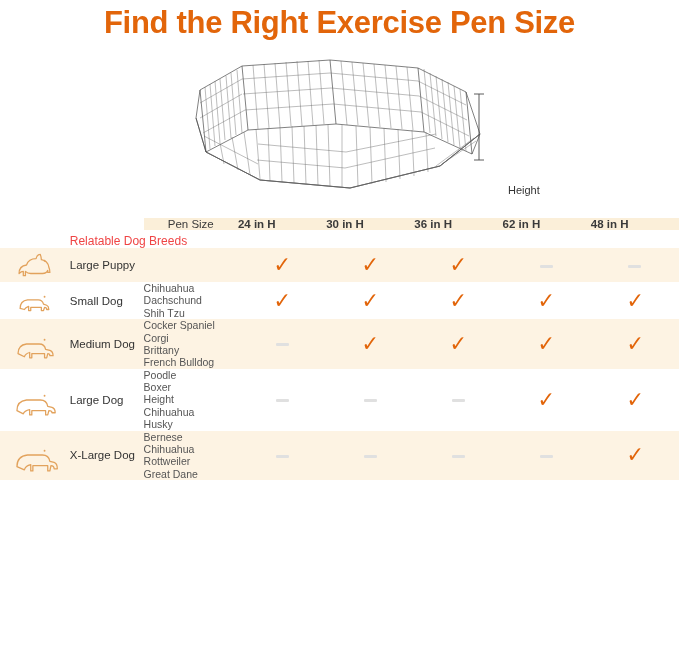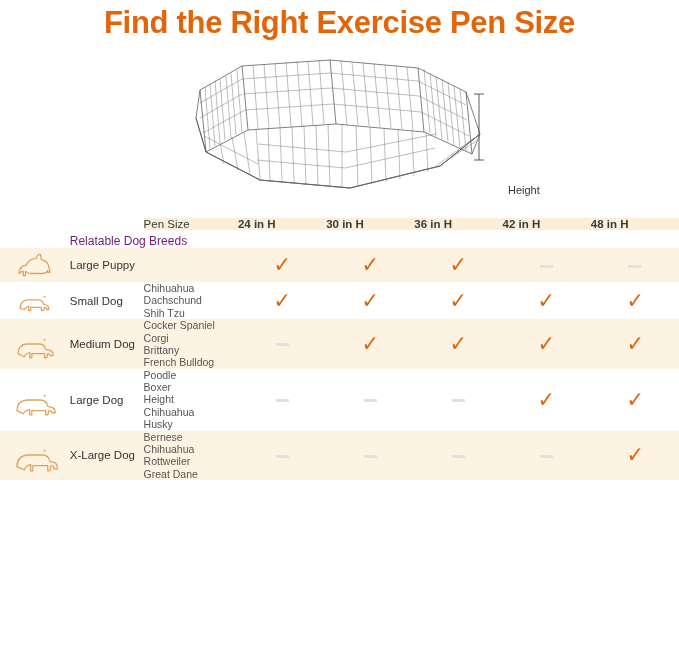--- a/index.html
+++ b/index.html
@@ -49,38 +49,38 @@
     vertical-align: middle;
     font-weight: normal;
   }
   .col-icon  { width: 68px; }
   .col-name  { width: 72px; }
   .col-breed { width: 92px; }
   .col-size  { width: 86px; }
 
   .hdr-label {
     background: #FBEFD9;
-    text-align: left;
+    text-align: center;
     padding: 6px 8px 6px 0;
     font-weight: bold;
     font-size: 11.5px;
     color: #3a3a3a;
   }
   .hdr-cell {
     background: #FBEFD9;
     padding: 6px 2px;
     font-size: 11.5px;
     color: #3a3a3a;
   }
   .hdr-row-top .hdr-cell { font-weight: bold; }
   .spacer-cell { background: #ffffff; }
   .gap-row td { height: 4px; background: #ffffff; }
 
   .section-title {
-    color: #701a75;
+    color: #ef4444;
     font-weight: bold;
     font-size: 12px;
     padding: 8px 0 8px 4px;
     text-align: left;
   }
 
   tr.band-alt td.band { background: #FDF3E3; }
   tr.band td { background: #ffffff; }
 
   td.breed-cell {
@@ -237,21 +237,21 @@
         <col class="col-size">
     </colgroup>
     <tbody>
       <tr class="hdr-row-top">
         <td class="spacer-cell"></td>
         <td class="spacer-cell"></td>
         <td class="hdr-label">Pen Size</td>
         <td class="hdr-cell">24 in H</td>
         <td class="hdr-cell">30 in H</td>
         <td class="hdr-cell">36 in H</td>
-        <td class="hdr-cell">42 in H</td>
+        <td class="hdr-cell">62 in H</td>
         <td class="hdr-cell">48 in H</td>
       </tr>
       <tr class="gap-row">
           <td colspan="8"></td>
         </tr>
       <tr>
         <td class="spacer-cell"></td>
         <td class="section-title" colspan="7">Relatable Dog Breeds</td>
       </tr>
     </tbody>

